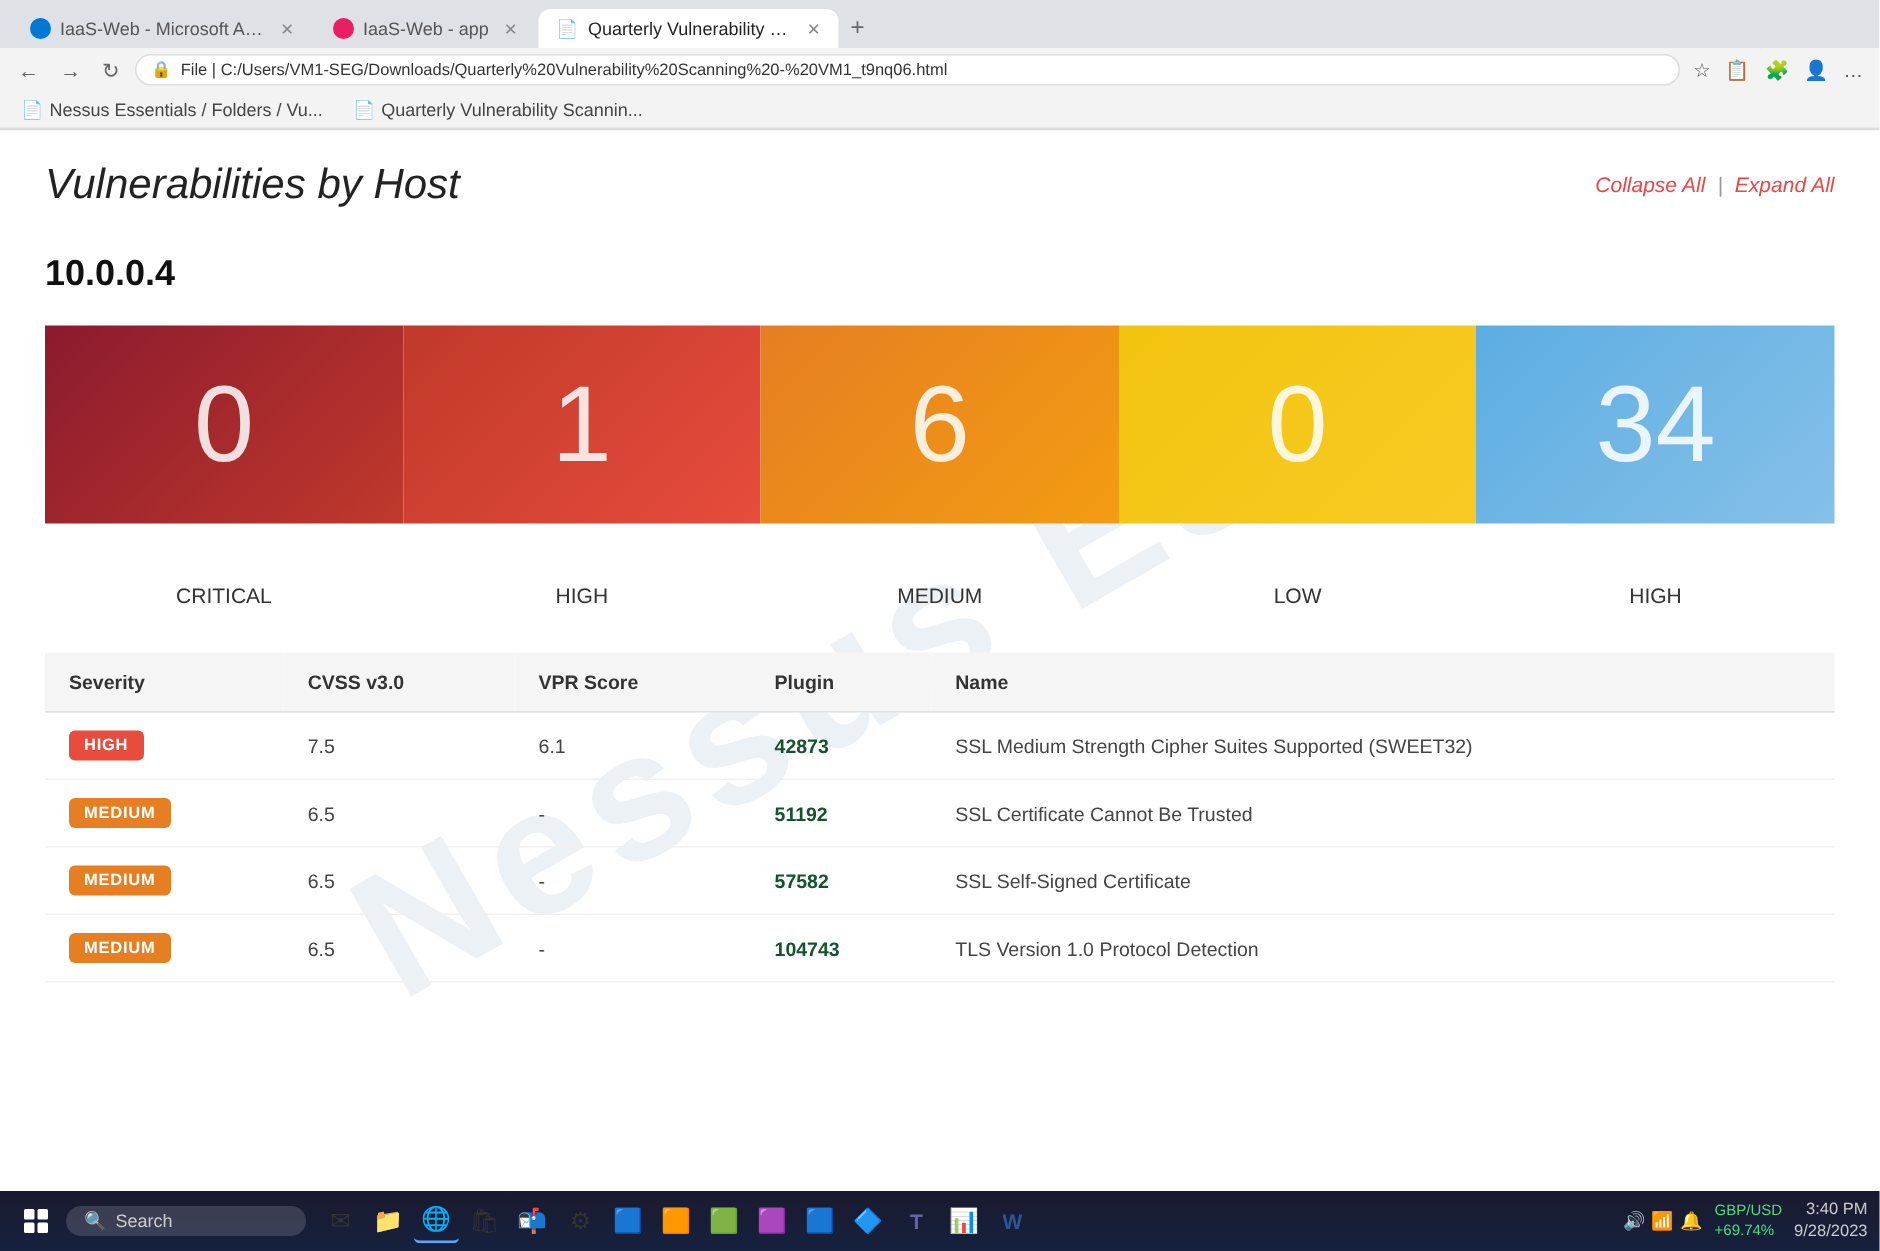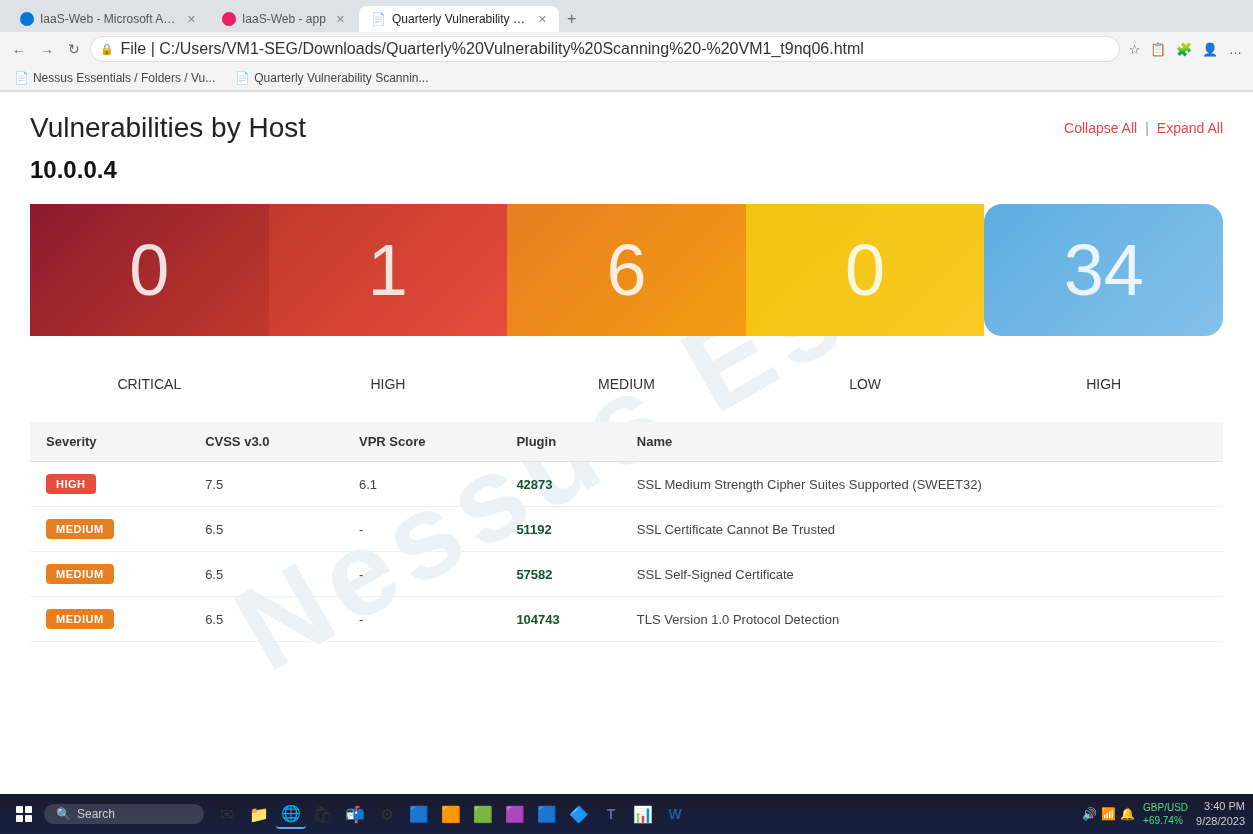--- a/index.html
+++ b/index.html
@@ -103,21 +103,21 @@
       gap: 6px;
     }
 
     .address-bar-icon {
       color: #5f6368;
       font-size: 11px;
     }
 
     .address-text {
       flex: 1;
-      font-size: 16px;
+      font-size: 11px;
       color: #333;
       white-space: nowrap;
       overflow: hidden;
       text-overflow: ellipsis;
     }
 
     .browser-actions {
       display: flex;
       gap: 4px;
       align-items: center;
@@ -180,21 +180,22 @@
 
     .page-inner {
       position: relative;
       z-index: 1;
     }
 
     .page-header {
       display: flex;
       justify-content: space-between;
       align-items: center;
-      margin-bottom: 12px;
+      margin-bottom: 30px;
+      font-style: italic;
     }
 
     .page-title {
       font-size: 28px;
       font-weight: 400;
       color: #222;
     }
 
     .header-actions {
       display: flex;
@@ -252,21 +253,20 @@
     .severity-card.medium {
       background: linear-gradient(135deg, #e67e22 0%, #f39c12 100%);
     }
 
     .severity-card.low {
       background: linear-gradient(135deg, #f1c40f 0%, #f9ca24 100%);
     }
 
     .severity-card.info {
       background: linear-gradient(135deg, #5dade2 0%, #85c1e9 100%);
-      border-radius: 18px;
     }
 
     .card-number {
       font-size: 72px;
       font-weight: 300;
       color: rgba(255,255,255,0.85);
       line-height: 1;
       margin-bottom: 0;
     }
 

